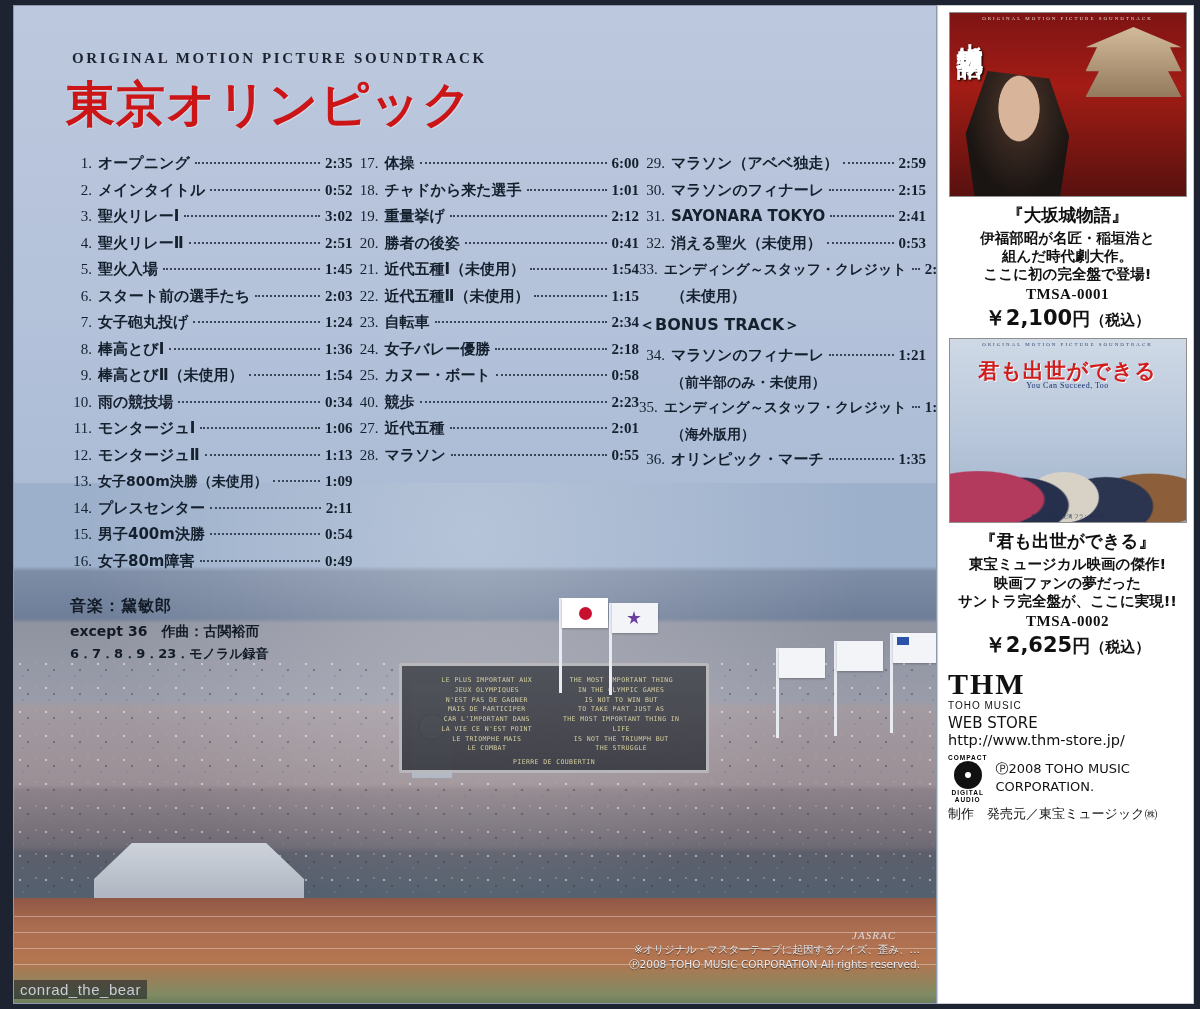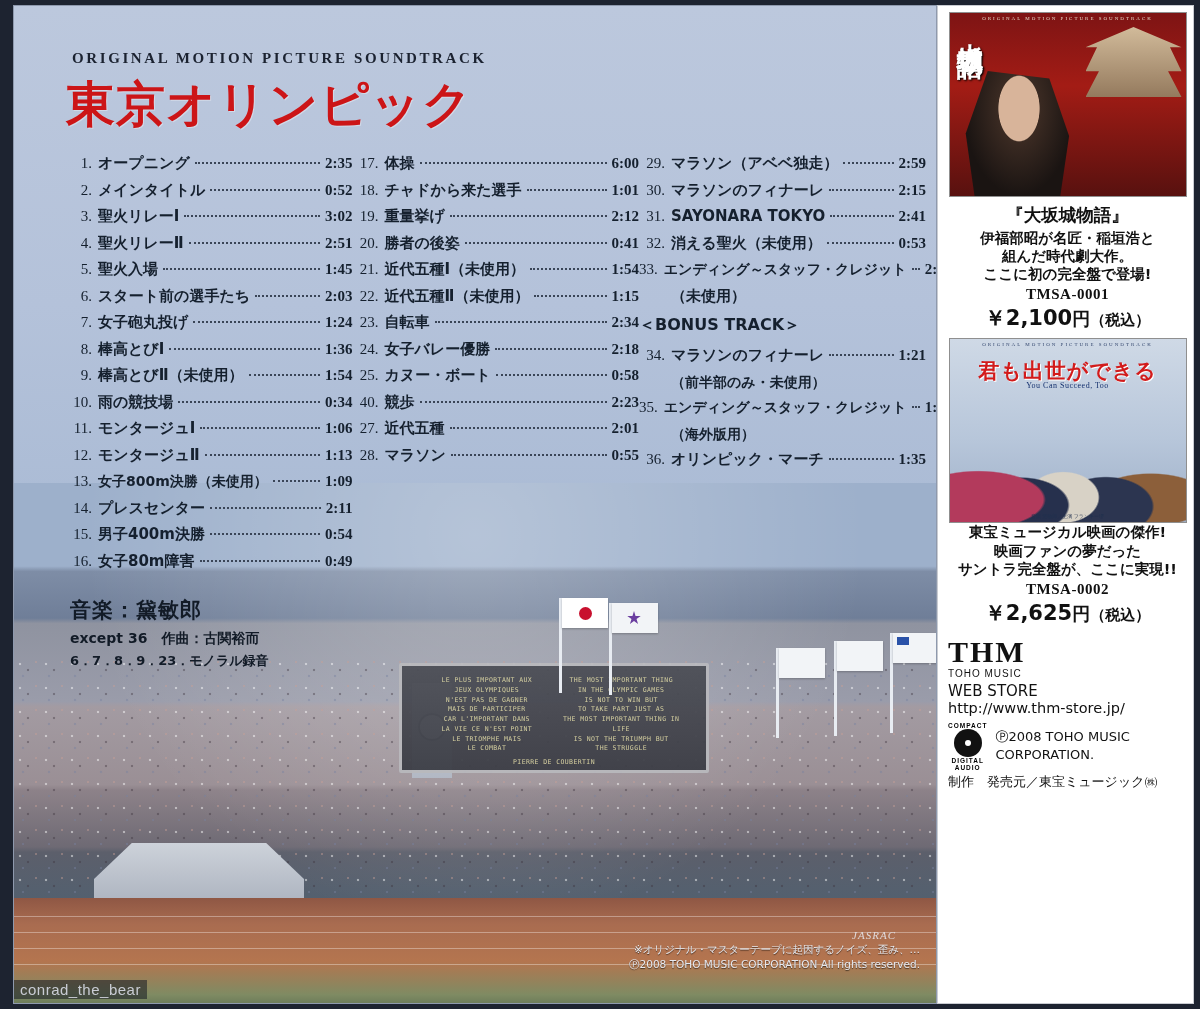--- a/index.html
+++ b/index.html
@@ -125,21 +125,21 @@
   .trk .time { font-family:"Liberation Serif", serif; font-size:15px; font-weight:700; }
   .trk.sub { padding-left:32px; }
   .bonus {
     font-size:16px; font-weight:800; margin:2px 0 12px 0; color:#15202e;
     font-family:"DejaVu Sans", sans-serif;
   }
   .credits {
     position:absolute; left:56px; top:590px; color:#121b27;
     font-family:"DejaVu Sans", sans-serif;
   }
-  .credits .c1 { font-size:21px; font-weight:800; letter-spacing:1px; }
+  .credits .c1 { font-size:16px; font-weight:800; letter-spacing:1px; }
   .credits .c2 { font-size:14px; margin-top:6px; font-weight:700;}
   .credits .c3 { font-size:13px; margin-top:4px; font-weight:700;}
   .fineprint {
     position:absolute; right:16px; bottom:30px; text-align:right;
     font-size:10.5px; color:#e7e9ef; text-shadow:0 1px 1px rgba(0,0,0,.6);
     line-height:1.5;
     font-family:"DejaVu Sans", sans-serif;
   }
   .jasrac {
     position:absolute; right:40px; bottom:62px;
@@ -590,20 +590,21 @@
     </div>
 
     <div class="ad" style="margin-top:6px">
       <div class="ad-art ad2-art">
         <div class="ad-top-line" style="color:#33466e">ORIGINAL MOTION PICTURE SOUNDTRACK</div>
         <div class="a2title">君も出世ができる</div>
         <div class="a2sub">You Can Succeed, Too</div>
         <div class="people"></div>
         <div style="position:absolute;left:0;bottom:3px;width:100%;text-align:center;font-size:5px;color:#20304e;">音楽 黛敏郎／主演 フランキー堺</div>
       </div>
+      <div class="ad-ttl">『君も出世ができる』</div>
       <div class="ad-line">東宝ミュージカル映画の傑作!</div>
       <div class="ad-line">映画ファンの夢だった</div>
       <div class="ad-line">サントラ完全盤が、ここに実現!!</div>
       <div class="ad-code">TMSA-0002</div>
       <div class="ad-price"><span class="yen">￥2,625</span><span>円</span><span class="tax">（税込）</span></div>
     </div>
 
     <div style="text-align:left; padding-left:2px;">
       <div class="thm">THM</div>
       <div class="thm-sub">TOHO MUSIC</div>

